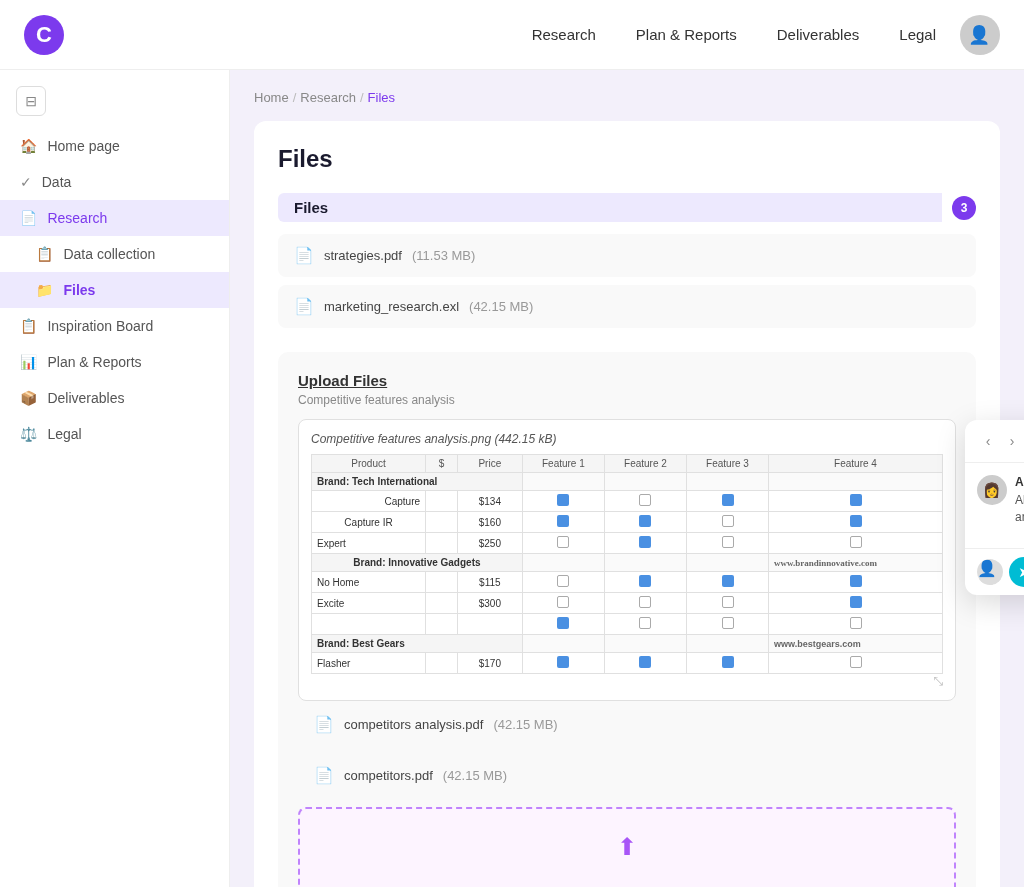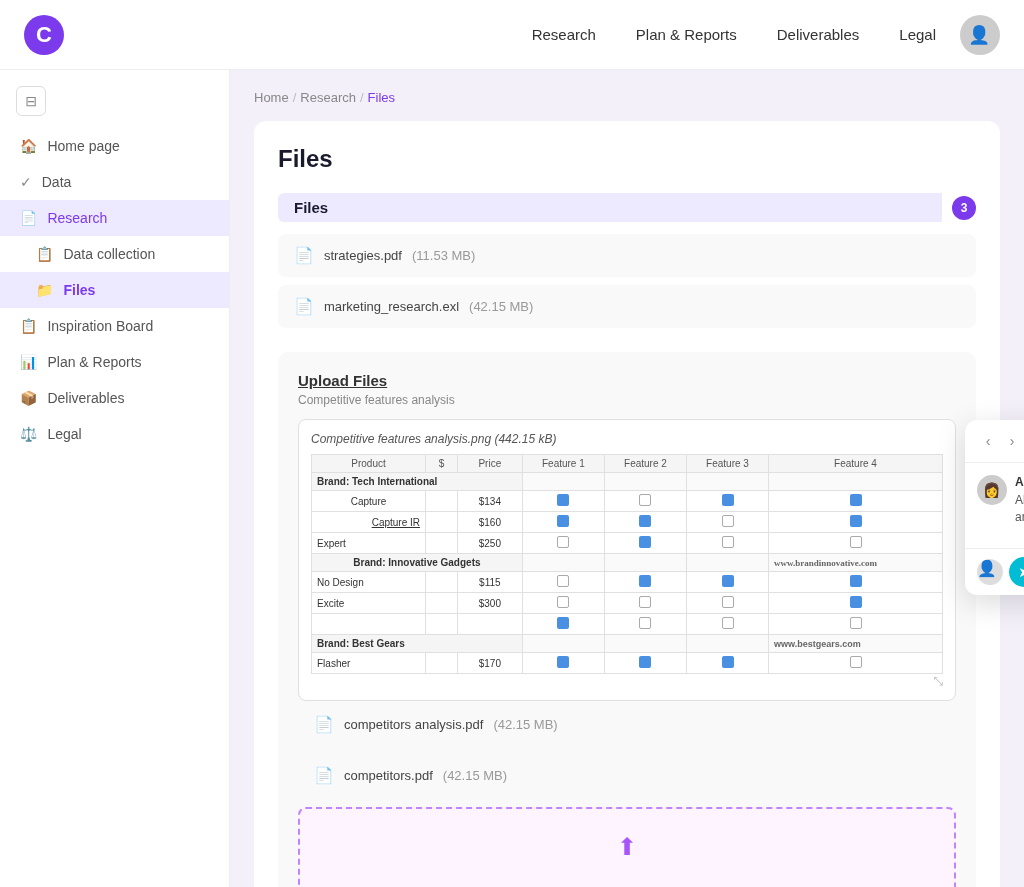--- a/index.html
+++ b/index.html
@@ -312,30 +312,30 @@
             </thead>
             <tbody id="spreadsheet-body">
             <tr class="brand-row">
                   <td colspan="3" style="text-align:left;font-weight:600;font-size:10px;background:#f5f5f5;">Brand: Tech International</td>
                   <td></td>
                   <td></td>
                   <td></td>
                   <td style="font-size:9px;color:#666;"></td>
                 </tr>
                 <tr>
-        <td style="text-align:center;">Capture</td>
+        <td style="text-align:right;">Capture</td>
         <td></td>
         <td>$134</td>
         <td><div class="checkbox-checked"></div></td>
         <td><div class="checkbox-unchecked"></div></td>
         <td><div class="checkbox-checked"></div></td>
         <td><div class="checkbox-checked"></div></td>
       </tr>
                 <tr>
-        <td style="text-align:right;text-decoration:underline;">Capture IR</td>
+        <td style="text-align:center;">Capture IR</td>
         <td></td>
         <td>$160</td>
         <td><div class="checkbox-checked"></div></td>
         <td><div class="checkbox-checked"></div></td>
         <td><div class="checkbox-unchecked"></div></td>
         <td><div class="checkbox-checked"></div></td>
       </tr>
                 <tr>
         <td style="text-align:left;">Expert</td>
         <td></td>
@@ -346,21 +346,21 @@
         <td><div class="checkbox-unchecked"></div></td>
       </tr>
                 <tr class="brand-row">
                   <td colspan="3" style="text-align:center;font-weight:600;font-size:10px;background:#f5f5f5;">Brand: Innovative Gadgets</td>
                   <td></td>
                   <td></td>
                   <td></td>
                   <td style="font-size:9px;color:#666;font-family:Liberation Serif, serif;">www.brandinnovative.com</td>
                 </tr>
                 <tr>
-        <td style="text-align:left;">No Design</td>
+        <td style="text-align:left;">No Home</td>
         <td></td>
         <td>$115</td>
         <td><div class="checkbox-unchecked"></div></td>
         <td><div class="checkbox-checked"></div></td>
         <td><div class="checkbox-checked"></div></td>
         <td><div class="checkbox-checked"></div></td>
       </tr>
                 <tr>
         <td style="text-align:left;">Excite</td>
         <td></td>

